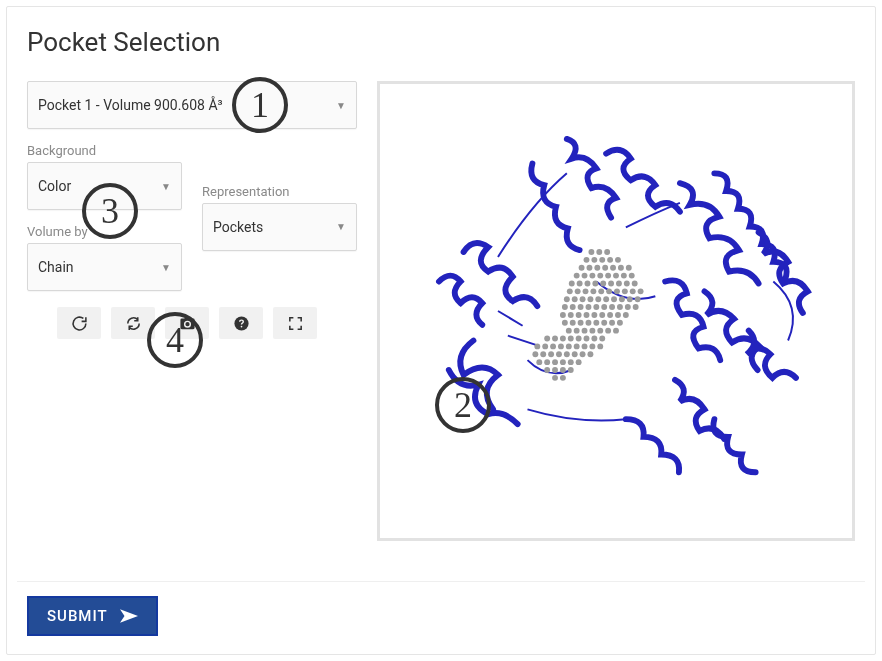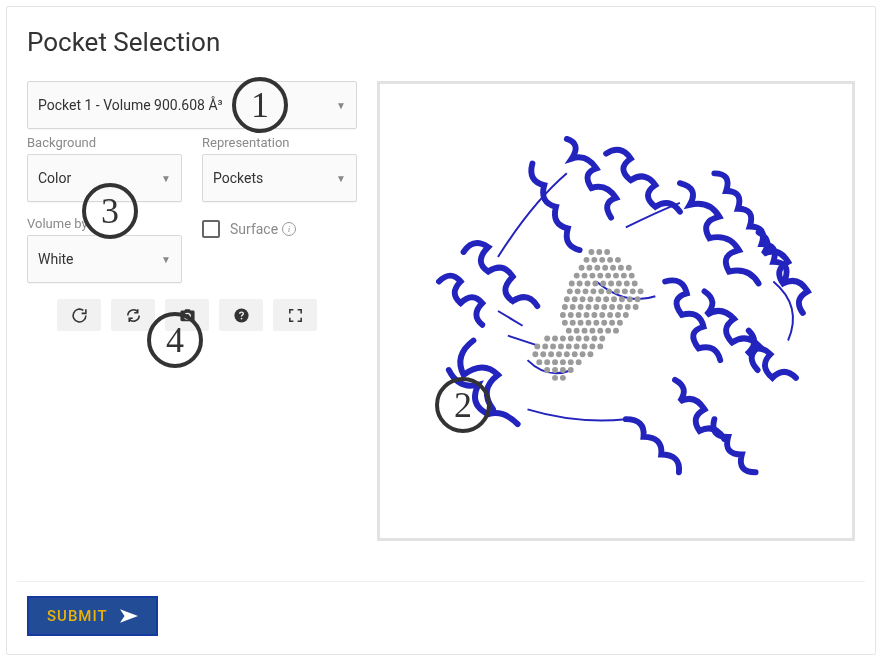--- a/index.html
+++ b/index.html
@@ -60,21 +60,22 @@
       justify-content: space-between;
       box-shadow: 0 1px 1px rgba(0,0,0,0.04);
     }
     .dropdown .caret {
       color: #888;
       font-size: 10px;
     }
     .two-col {
       display: flex;
       gap: 20px;
-      margin-top: 6px;
+      margin-top: 14px;
+      align-items: center;
     }
     .col {
       flex: 1;
     }
     .col-inner-gap {
       margin-top: 14px;
     }
     .checkbox-row {
       display: flex;
       align-items: center;
@@ -139,21 +140,21 @@
       align-items: center;
       justify-content: center;
       overflow: hidden;
       position: relative;
     }
     .submit-btn {
       position: absolute;
       bottom: 18px;
       left: 20px;
       background: #234c96;
-      color: #eab308;
+      color: #ffffff;
       border: 2px solid #14399f;
       padding: 9px 18px;
       font-size: 15px;
       font-weight: 500;
       letter-spacing: 1px;
       cursor: pointer;
       display: flex;
       align-items: center;
       gap: 12px;
     }
@@ -214,37 +215,30 @@
       <div class="two-col">
         <div class="col">
           <label class="field-label">Background</label>
           <div class="dropdown">
             <span>Color</span>
             <span class="caret">▼</span>
           </div>
           <div class="col-inner-gap">
             <label class="field-label">Volume by</label>
             <div class="dropdown">
-              <span>White</span>
+              <span>Chain</span>
               <span class="caret">▼</span>
             </div>
           </div>
         </div>
         <div class="col">
           <label class="field-label">Representation</label>
           <div class="dropdown">
             <span>Pockets</span>
             <span class="caret">▼</span>
-          </div>
-          <div class="checkbox-row">
-            <div class="checkbox"></div>
-            <span class="checkbox-label">
-              <span>Surface</span>
-              <span class="info-icon">i</span>
-            </span>
           </div>
         </div>
       </div>
 
       <div class="icon-toolbar">
         <button class="icon-btn" title="Reload">
           <svg viewBox="0 0 24 24" fill="none" stroke="currentColor" stroke-width="2.2">
               <path d="M21 12a9 9 0 1 1-3.5-7.1"></path>
               <path d="M21 3v6h-6"></path>
             </svg>

